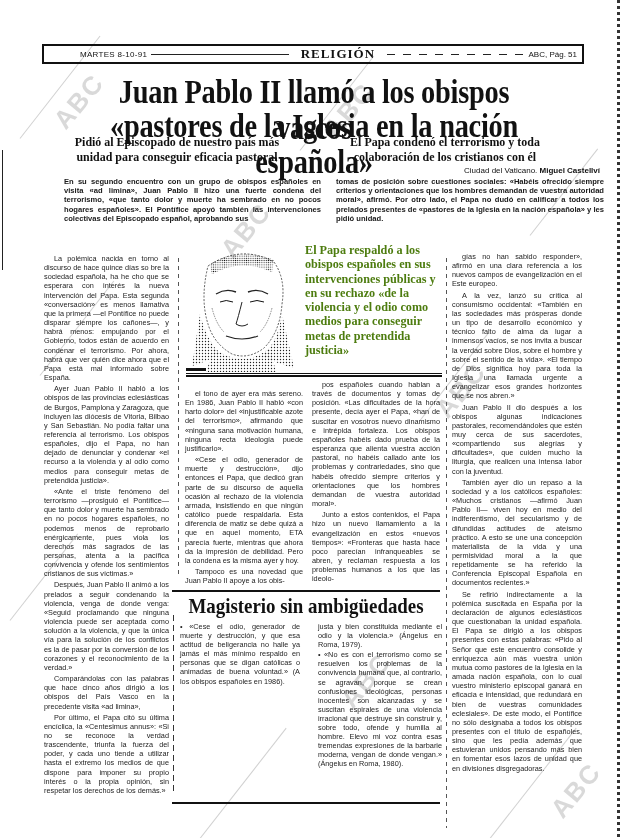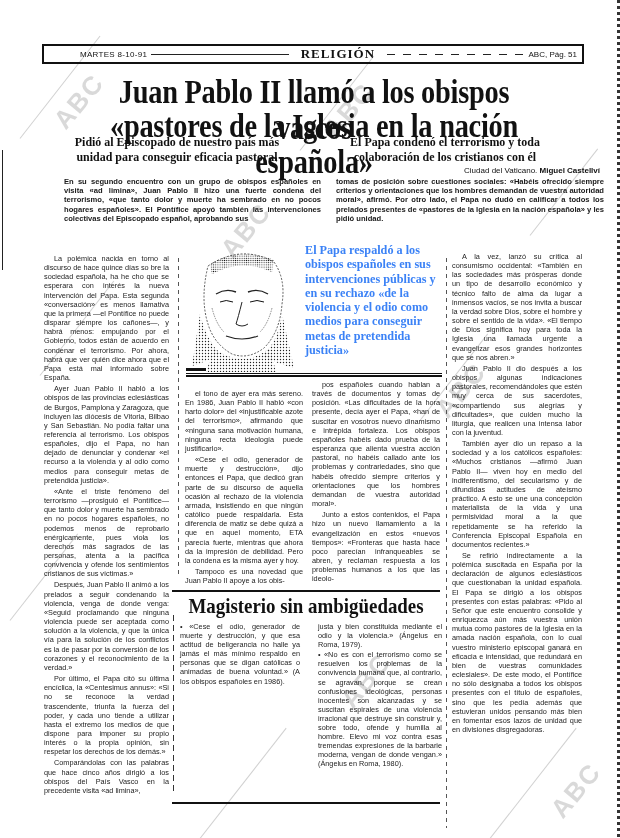--- a/index.html
+++ b/index.html
@@ -47,21 +47,21 @@
   .col p { text-indent: 10px; margin-bottom: 2px; }
   .col1 { left: 44px; top: 254px; width: 125px; }
   .col2 { left: 185px; top: 389px; width: 118px; }
   .col3 { left: 312px; top: 380px; width: 128px; }
   .col4 { left: 452px; top: 252px; width: 130px; }
 
   .portrait { position: absolute; left: 186px; top: 244px; width: 110px; height: 128px; }
   .portrait svg { width: 100%; height: 100%; }
 
   .callout { position: absolute; left: 305px; top: 243px; width: 138px;
-    font-family: "Liberation Serif", serif; font-weight: bold; font-size: 12.2px; line-height: 14.3px; color: #3b82f6; }
+    font-family: "Liberation Serif", serif; font-weight: bold; font-size: 12.2px; line-height: 14.3px; color: #4d7c0f; }
   .callout-rule { position: absolute; left: 186px; top: 373px; width: 256px; height: 4px;
     background: linear-gradient(to bottom, #111 0 1px, #fff 1px 2px, #111 2px 4px); }
 
   .box { position: absolute; left: 172px; top: 590px; width: 268px; height: 214px;
     border-top: 2px solid #111; border-bottom: 2px solid #111; }
   .box-left-rule { position: absolute; left: 173px; top: 615px; width: 1px; height: 180px;
     background: repeating-linear-gradient(to bottom, #333 0 6px, transparent 6px 10px); }
   .box-title { position: absolute; left: 172px; top: 594px; width: 268px; text-align: center;
     font-family: "Liberation Serif", serif; font-weight: bold; font-size: 21px; line-height: 24px;
     transform: scaleX(0.9); }
@@ -116,22 +116,22 @@
   </div>
 
   <div class="lead lead-left">En su segundo encuentro con un grupo de obispos españoles en visita «ad limina», Juan Pablo II hizo una fuerte condena del terrorismo, «que tanto dolor y muerte ha sembrado en no pocos hogares españoles». El Pontífice apoyó también las intervenciones colectivas del Episcopado español, aprobando sus</div>
   <div class="lead lead-right">tomas de posición sobre cuestiones sociales: «Habéis ofrecido siempre criterios y orientaciones que los hombres demandan de vuestra autoridad moral», afirmó. Por otro lado, el Papa no dudó en calificar a todos los prelados presentes de «pastores de la Iglesia en la nación española» y les pidió unidad.</div>
 
   <div class="col col1">
     <p>La polémica nacida en torno al discurso de hace quince días so bre la sociedad española, ha he cho que se esperara con interés la nueva intervención del Papa. Esta segunda «conversación» es menos llamativa que la primera —el Pontífice no puede disparar siempre los cañones—, y habrá menos: empujando por el Gobierno, todos están de acuerdo en condenar el terrorismo. Por ahora, habrá que ver quién dice ahora que el Papa está mal informado sobre España.</p>
     <p>Ayer Juan Pablo II habló a los obispos de las provincias eclesiásticas de Burgos, Pamplona y Zaragoza, que incluyen las diócesis de Vitoria, Bilbao y San Sebastián. No podía faltar una referencia al terrorismo. Los obispos españoles, dijo el Papa, no han dejado de denunciar y condenar «el recurso a la violencia y al odio como medios para conseguir metas de pretendida justicia».</p>
     <p>«Ante el triste fenómeno del terrorismo —prosiguió el Pontífice— que tanto dolor y muerte ha sembrado en no pocos hogares españoles, no podemos menos de reprobarlo enérgicamente, pues viola los derechos más sagrados de las personas, atenta a la pacífica convivencia y ofende los sentimientos cristianos de sus víctimas.»</p>
     <p>Después, Juan Pablo II animó a los prelados a seguir condenando la violencia, venga de donde venga: «Seguid proclamando que ninguna violencia puede ser aceptada como solución a la violencia, y que la única vía para la solución de los conflictos es la de pasar por la conversión de los corazones y el reconocimiento de la verdad.»</p>
+    <p>Comparándolas con las palabras que hace cinco años dirigió a los obispos del País Vasco en la precedente visita «ad limina»,</p>
     <p>Por último, el Papa citó su última encíclica, la «Centesimus annus»: «Si no se reconoce la verdad trascendente, triunfa la fuerza del poder, y cada uno tiende a utilizar hasta el extremo los medios de que dispone para imponer su propio interés o la propia opinión, sin respetar los derechos de los demás.»</p>
-    <p>Comparándolas con las palabras que hace cinco años dirigió a los obispos del País Vasco en la precedente visita «ad limina»,</p>
   </div>
 
   <div class="portrait">
     <svg viewBox="0 0 110 128">
       <defs>
         <pattern id="dots" width="3" height="3" patternUnits="userSpaceOnUse">
           <circle cx="1.5" cy="1.5" r="0.7" fill="#222"></circle>
         </pattern>
         <pattern id="dots2" width="2.2" height="2.2" patternUnits="userSpaceOnUse">
           <circle cx="1.1" cy="1.1" r="0.6" fill="#111"></circle>
@@ -162,20 +162,21 @@
     <p>«Cese el odio, generador de muerte y destrucción», dijo entonces el Papa, que dedicó gran parte de su discurso de aquella ocasión al rechazo de la violencia armada, insistiendo en que ningún católico puede respaldarla. Esta diferencia de matiz se debe quizá a que en aquel momento, ETA parecía fuerte, mientras que ahora da la impresión de debilidad. Pero la condena es la misma ayer y hoy.</p>
     <p>Tampoco es una novedad que Juan Pablo II apoye a los obis-</p>
   </div>
 
   <div class="col col3">
     <p>pos españoles cuando hablan a través de documentos y tomas de posición. «Las dificultades de la hora presente, decía ayer el Papa, «han de suscitar en vosotros nuevo dinamismo e intrépida fortaleza. Los obispos españoles habéis dado prueba de la esperanza que alienta vuestra acción pastoral, no habéis callado ante los problemas y contrariedades, sino que habéis ofrecido siempre criterios y orientaciones que los hombres demandan de vuestra autoridad moral».</p>
     <p>Junto a estos contenidos, el Papa hizo un nuevo llamamiento a la evangelización en estos «nuevos tiempos»: «Fronteras que hasta hace poco parecían infranqueables se abren, y reclaman respuesta a los problemas humanos a los que las ideolo-</p>
   </div>
 
   <div class="col col4">
+    <p>gías no han sabido responder», afirmó en una clara referencia a los nuevos campos de evangelización en el Este europeo.</p>
     <p>A la vez, lanzó su crítica al consumismo occidental: «También en las sociedades más prósperas donde un tipo de desarrollo económico y técnico falto de alma da lugar a inmensos vacíos, se nos invita a buscar la verdad sobre Dios, sobre el hombre y sobre el sentido de la vida». «El tiempo de Dios significa hoy para toda la Iglesia una llamada urgente a evangelizar esos grandes horizontes que se nos abren.»</p>
     <p>Juan Pablo II dio después a los obispos algunas indicaciones pastorales, recomendándoles que estén muy cerca de sus sacerdotes, «compartiendo sus alegrías y dificultades», que cuiden mucho la liturgia, que realicen una intensa labor con la juventud.</p>
     <p>También ayer dio un repaso a la sociedad y a los católicos españoles: «Muchos cristianos —afirmó Juan Pablo II— viven hoy en medio del indiferentismo, del secularismo y de difundidas actitudes de ateísmo práctico. A esto se une una concepción materialista de la vida y una permisividad moral a la que repetidamente se ha referido la Conferencia Episcopal Española en documentos recientes.»</p>
     <p>Se refirió indirectamente a la polémica suscitada en España por la declaración de algunos eclesiásticos que cuestionaban la unidad española. El Papa se dirigió a los obispos presentes con estas palabras: «Pido al Señor que este encuentro consolide y enriquezca aún más vuestra unión mutua como pastores de la Iglesia en la amada nación española, con lo cual vuestro ministerio episcopal ganará en eficacia e intensidad, que redundará en bien de vuestras comunidades eclesiales». De este modo, el Pontífice no sólo designaba a todos los obispos presentes con el título de españoles, sino que les pedía además que estuvieran unidos pensando más bien en fomentar esos lazos de unidad que en divisiones disgregadoras.</p>
   </div>
 
   <div class="col-rule" style="left:178px;top:258px;height:320px;"></div>
   <div class="col-rule" style="left:446px;top:258px;height:570px;"></div>
 
   <div class="box"></div>

